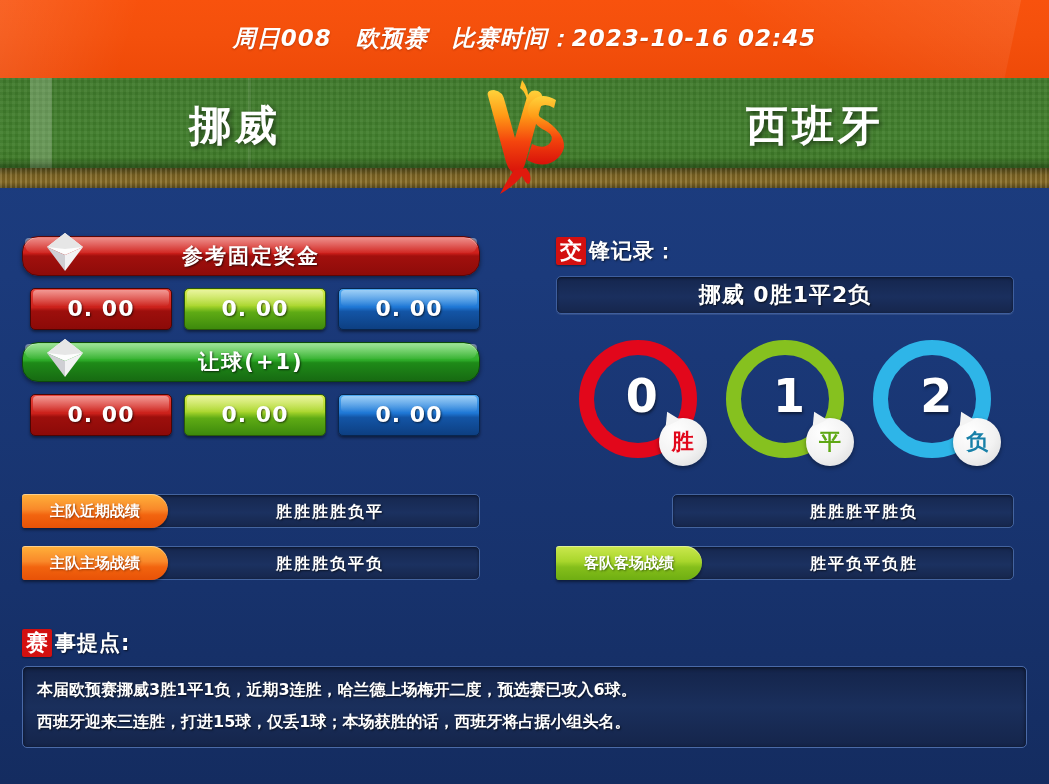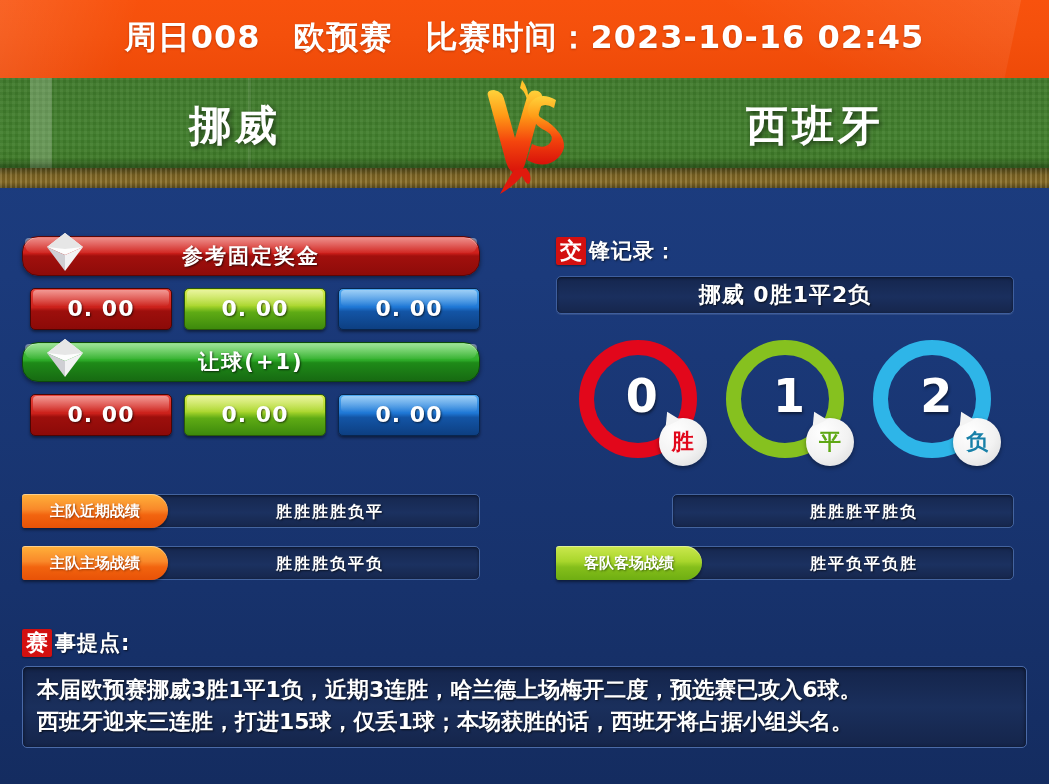--- a/index.html
+++ b/index.html
@@ -11,22 +11,22 @@
   .header{position:absolute;left:0;top:0;width:1049px;height:78px;
           background:linear-gradient(180deg,#f8520d 0%,#f4500c 45%,#ef4a08 100%);
           overflow:hidden;}
   .header:before{content:"";position:absolute;left:-40px;top:-30px;width:260px;height:150px;
           background:linear-gradient(115deg,rgba(255,255,255,.14),rgba(255,255,255,0) 62%);
           transform:rotate(-8deg);}
   .header:after{content:"";position:absolute;right:40px;top:-60px;width:420px;height:190px;
           background:linear-gradient(200deg,rgba(255,255,255,.10),rgba(255,255,255,0) 55%);
           transform:rotate(12deg);}
   .header-text{position:relative;z-index:2;display:flex;align-items:center;justify-content:center;
-          height:76px;color:#ffffff;font-size:32px;font-weight:bold;letter-spacing:1px;
-          text-shadow:0 1px 2px rgba(120,30,0,.45);white-space:nowrap;}
+          height:76px;color:#ffffff;font-size:23px;font-weight:bold;letter-spacing:1px;
+          text-shadow:0 1px 2px rgba(120,30,0,.45);white-space:nowrap;font-style:italic;}
 
   
   .pitch{position:absolute;left:0;top:78px;width:1049px;height:110px;overflow:hidden;
          background:
            repeating-linear-gradient(90deg,rgba(255,255,255,.035) 0 3px,rgba(0,0,0,.035) 3px 6px),
            repeating-linear-gradient(0deg,rgba(255,255,255,.03) 0 3px,rgba(0,0,0,.03) 3px 6px),
            linear-gradient(180deg,#3f7a2b 0%,#417f2c 55%,#38701f 100%);}
   .pitch-line{position:absolute;top:0;left:30px;width:22px;height:92px;
          background:rgba(255,255,255,.20);}
   .pitch-line2{position:absolute;top:0;left:248px;width:3px;height:92px;
@@ -134,21 +134,21 @@
        border:1px solid #44649f;color:#ffffff;font-size:16px;font-weight:bold;letter-spacing:2px;
        text-shadow:1px 1px 2px rgba(0,0,0,.7);
        box-shadow:inset 0 1px 3px rgba(0,0,0,.5);padding-left:42px;box-sizing:border-box;}
 
   
   .analysis-head{position:absolute;left:22px;top:628px;display:flex;align-items:center;height:30px;}
   .analysis-box{position:absolute;left:22px;top:666px;width:1005px;box-sizing:border-box;
        border-radius:5px;border:1px solid #4a6aa8;
        background:linear-gradient(180deg,#14244a 0%,#1a2f5c 50%,#15254b 100%);
        box-shadow:inset 0 1px 4px rgba(0,0,0,.6);padding:7px 14px 9px 14px;}
-  .analysis-line{color:#ffffff;font-size:22px;font-weight:bold;line-height:32px;letter-spacing:0px;
+  .analysis-line{color:#ffffff;font-size:16px;font-weight:bold;line-height:32px;letter-spacing:0px;
        text-shadow:1px 1px 2px rgba(0,0,0,.7);white-space:nowrap;}
 </style>
 </head>
 <body>
 
 <div class="page">
 
   <div class="header">
     <div class="header-text">周日008　欧预赛　比赛时间：2023-10-16 02:45</div>
   </div>

